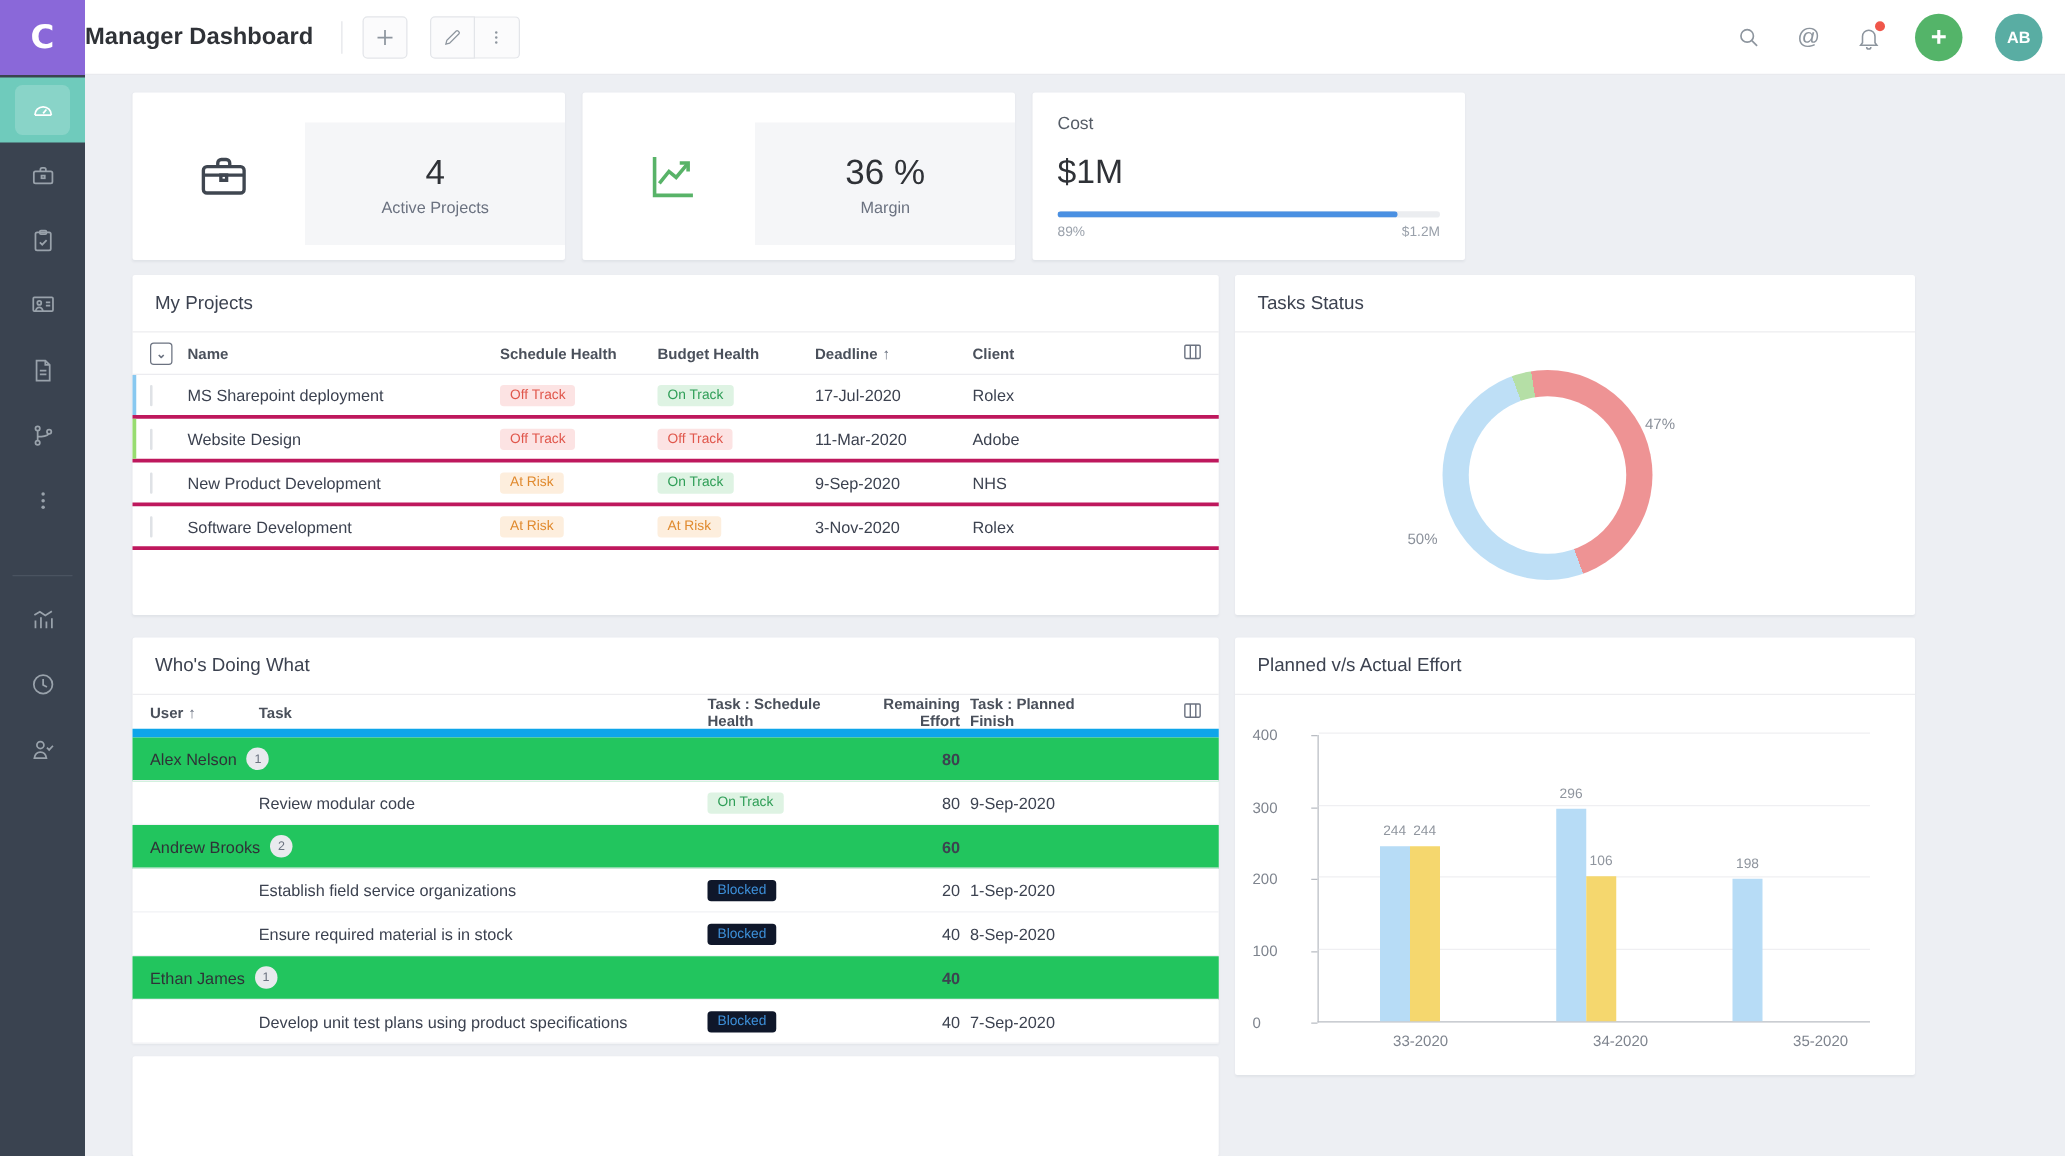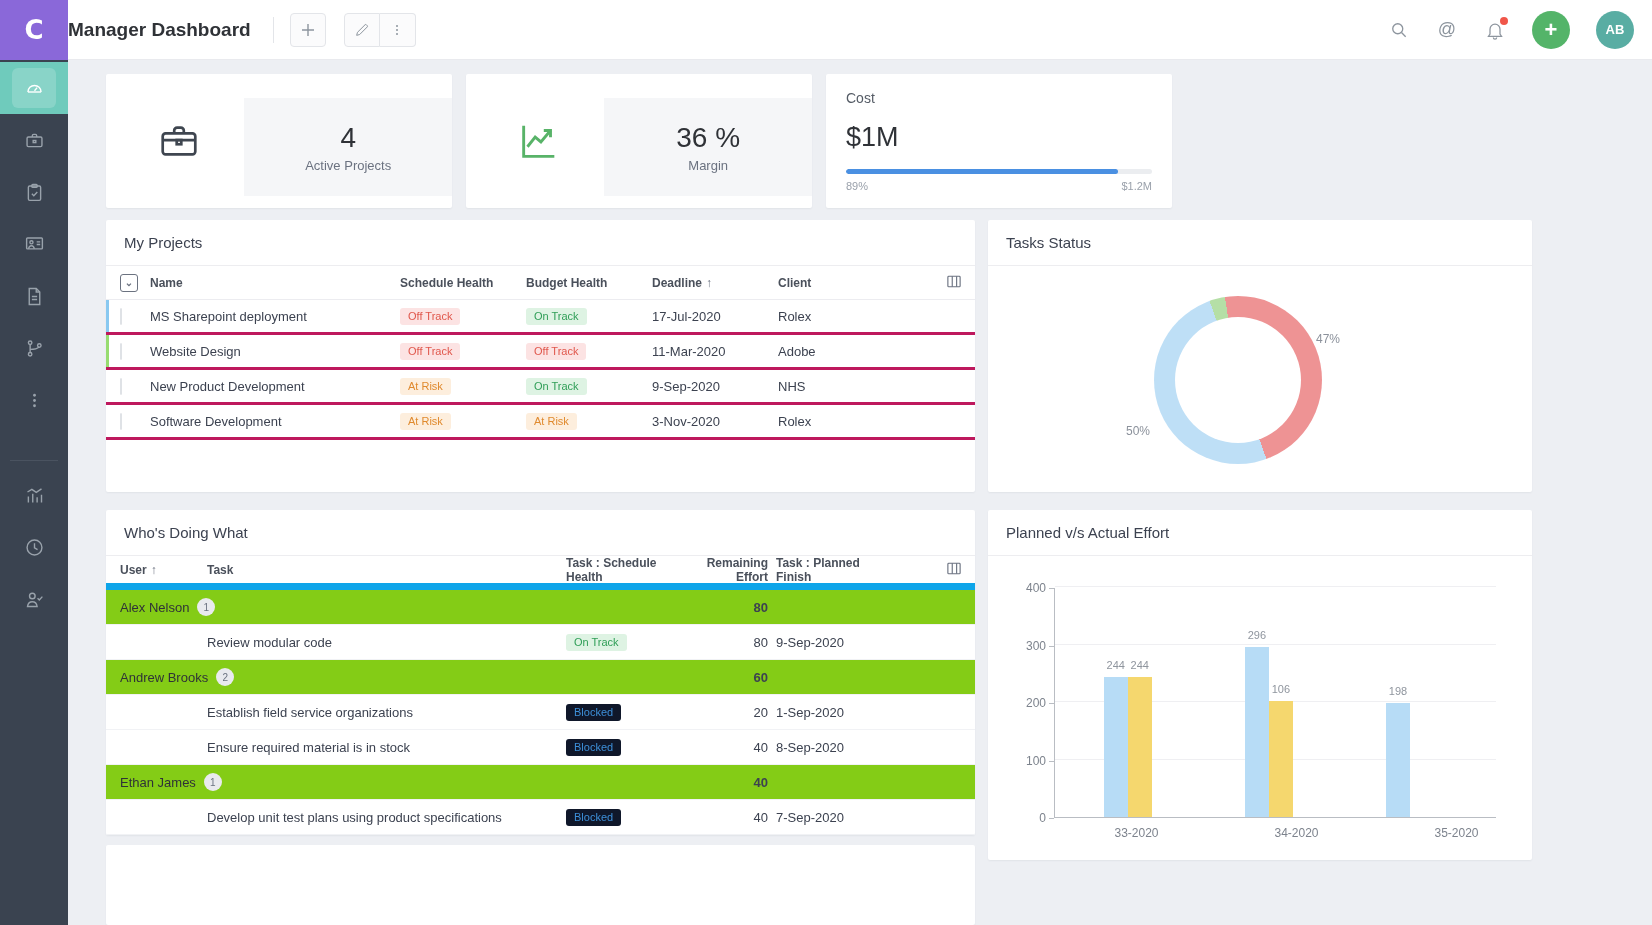--- a/index.html
+++ b/index.html
@@ -72,33 +72,33 @@
   
   .donut-area{position:relative;height:224px}
   .donut{position:absolute;left:calc(46% - 84px);top:30px;width:168px;height:168px;border-radius:50%;cursor:pointer}
   .donut::after{content:"";position:absolute;inset:21px;background:#fff;border-radius:50%}
   .donut-lbl{position:absolute;font-size:12px;color:#8b919b}
 
   
   .ww-head,.ww-row{display:grid;grid-template-columns:87px 359px 115px 95px 120px 1fr;align-items:center;padding:0 14px}
   .ww-head{height:34px;border-bottom:7px solid #0ea5e9;font-size:12px;font-weight:bold;color:#4a505b}
   .ww-row{height:35px;border-bottom:1px solid #f1f2f5;font-size:13px;cursor:pointer}
-  .ww-row.group{background:#84cc16}
+  .ww-row.group{background:#22c55e}
   .ww-user{grid-column:1 / span 2;display:flex;align-items:center;gap:8px;font-size:13px;color:#2f3237}
   .cnt{width:18px;height:18px;border-radius:50%;background:#e9eaee;color:#6b7280;font-size:10px;display:flex;align-items:center;justify-content:center}
   .t-right{text-align:right;padding-right:8px}
   .ww-head .t-right{padding-right:8px}
   .panel-fragment{height:80px;margin-top:10px}
 
   
   .chart-panel{height:350px}
   .chart-body{position:relative;margin:26px 30px 0 14px;height:270px}
   .plot{position:absolute;left:52px;right:6px;top:6px;height:230px;border-left:1px solid #b9bdc3;border-bottom:1px solid #b9bdc3}
   .gridline{position:absolute;left:0;right:0;height:1px;background:#efeff2}
-  .ytick{position:absolute;width:44px;text-align:right;font-size:12px;color:#7d838d}
+  .ytick{position:absolute;width:44px;font-size:12px;color:#7d838d}
   .ymark{position:absolute;width:5px;height:1px;background:#b9bdc3}
   .bar{position:absolute;bottom:0;width:24px;cursor:pointer}
   .bar-val{position:absolute;font-size:11px;color:#8f959e;width:40px;text-align:center}
   .xlabel{position:absolute;top:244px;font-size:12px;color:#7d838d;width:80px;text-align:center}
 </style>
 </head>
 <body>
 
 <div class="app">
 

